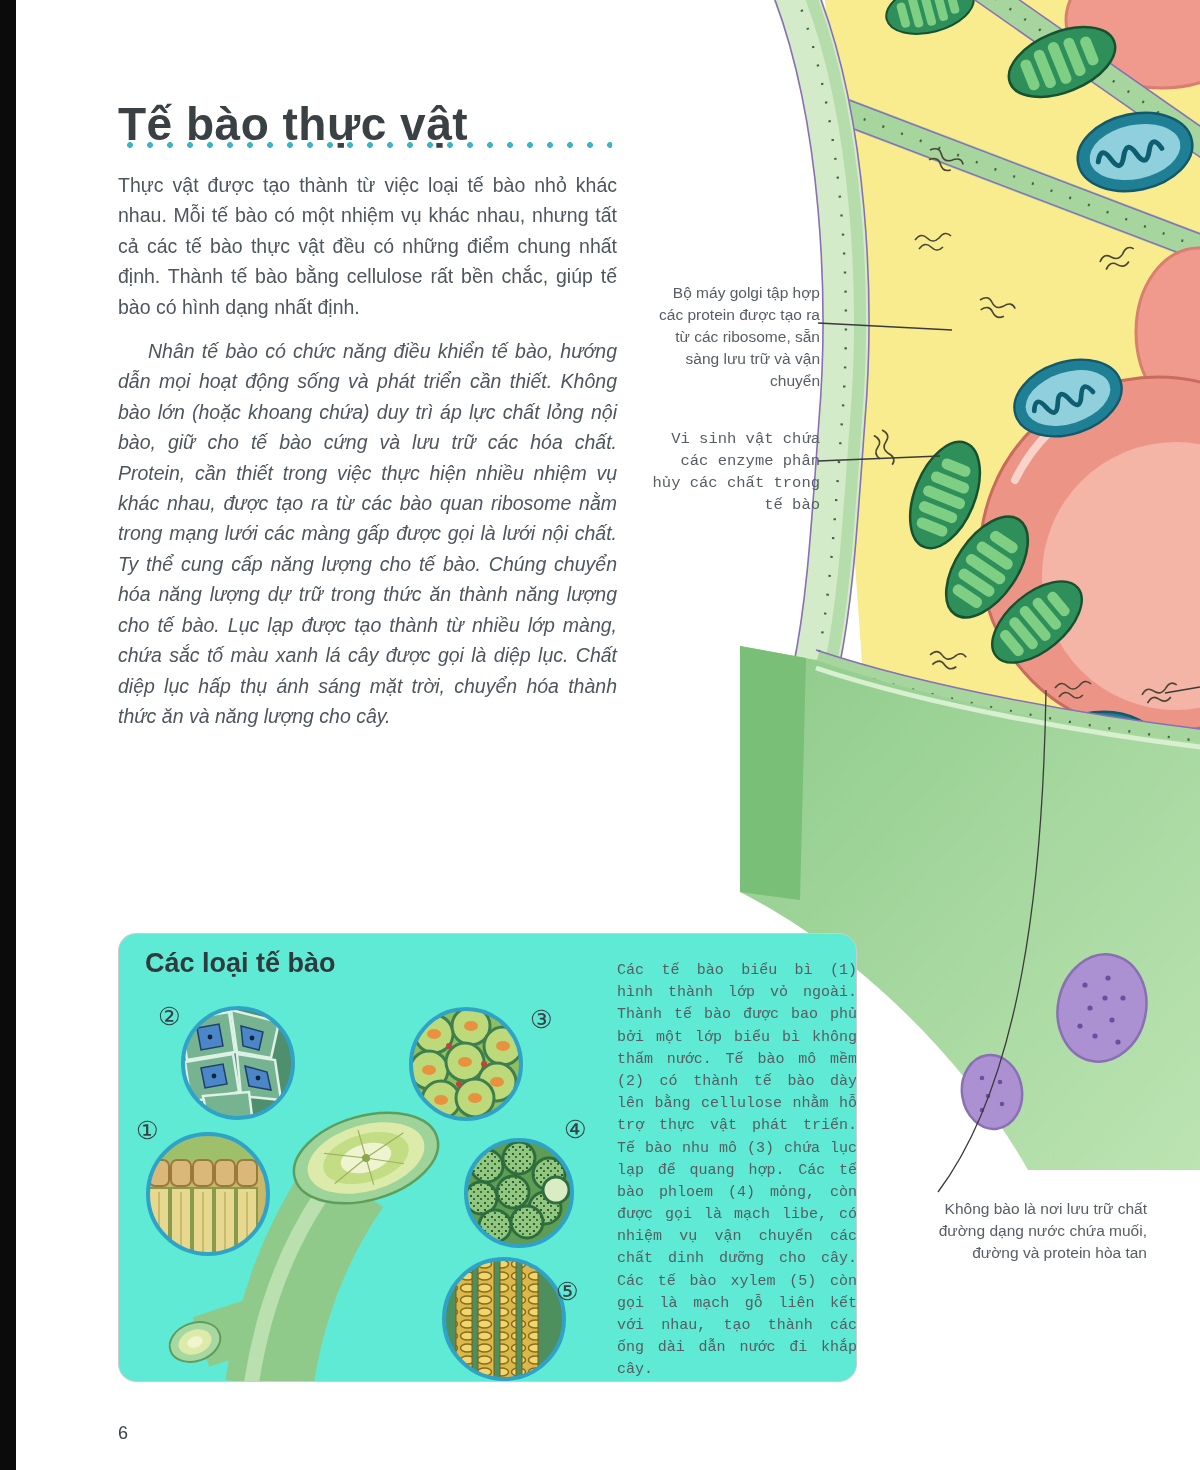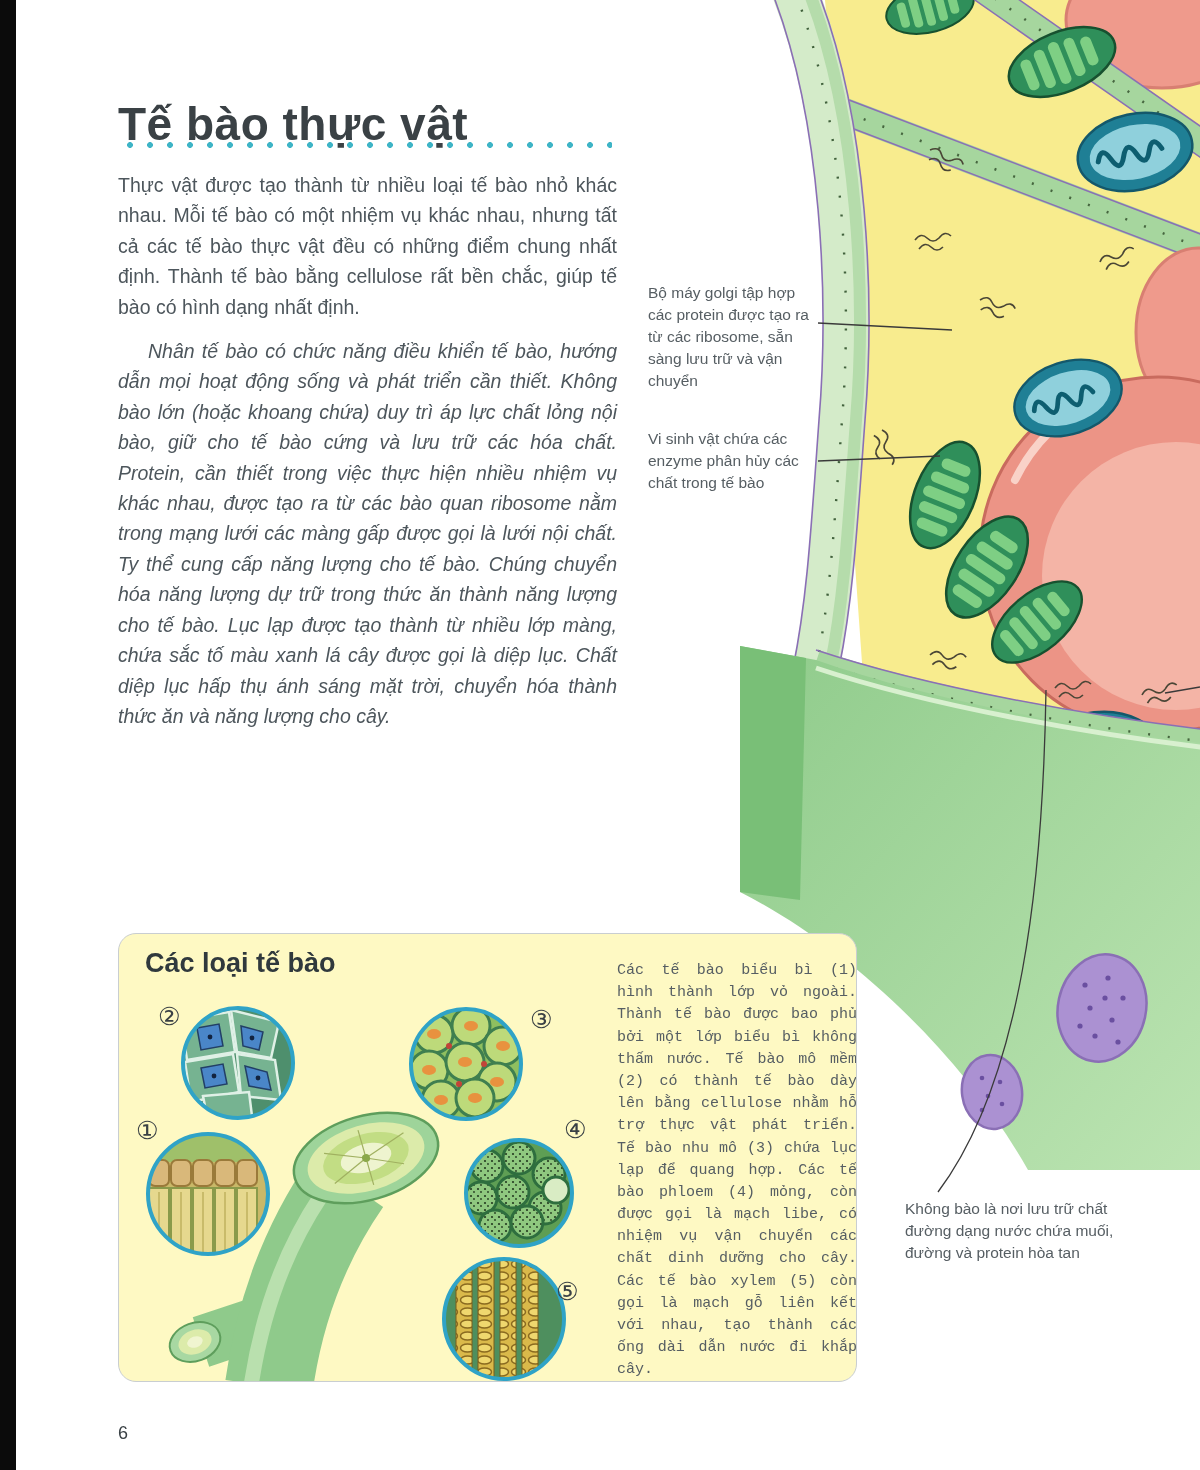--- a/index.html
+++ b/index.html
@@ -21,32 +21,32 @@
     background-size:20px 8px;background-repeat:repeat-x;
   }
   .body-col{
     position:absolute;left:118px;top:170px;width:499px;
     font-size:19.5px;line-height:1.56;color:#4d565c;text-align:justify;
   }
   .body-col p{margin:0 0 14px 0;}
   .body-col p.indent{text-indent:30px;margin-top:12px;font-style:italic;}
 
   .diagram-label{
-    position:absolute;font-size:15.5px;line-height:1.42;color:#565e63;
+    position:absolute;font-size:15.5px;line-height:1.42;color:#565e63;text-align:right;
   }
   .label-golgi{left:648px;top:282px;width:172px;}
-  .label-enzyme{left:648px;top:428px;width:172px;}
+  .label-enzyme{left:648px;top:428px;width:172px;font-family:Liberation Mono, monospace;}
   .label-vacuole{left:905px;top:1198px;width:242px;}
 
   .cell-illustration{position:absolute;left:630px;top:0;width:570px;height:1170px;}
   .leader-overlay{position:absolute;left:0;top:0;width:1200px;height:1470px;pointer-events:none;}
 
   .types-box{
     position:absolute;left:118px;top:933px;width:737px;height:447px;
-    border:1.5px solid #c9ced1;border-radius:18px;background:#fef9c3;overflow:hidden;
+    border:1.5px solid #c9ced1;border-radius:18px;background:#5eead4;overflow:hidden;
   }
   .types-box-title{
     position:absolute;left:26px;top:14px;font-size:27px;font-weight:bold;color:#30393d;
   }
   .types-box-text{
     position:absolute;left:498px;top:26px;width:240px;
     font-size:15px;line-height:1.48;color:#565e63;text-align:justify;font-family:Liberation Mono, monospace;
   }
   .box-svg{position:absolute;left:0;top:0;width:737px;height:447px;}
 
@@ -198,21 +198,21 @@
     <path d="M818,323 L952,330" stroke="#3a3a3a" stroke-width="1.3" fill="none"></path>
     <path d="M818,461 L940,456" stroke="#3a3a3a" stroke-width="1.3" fill="none"></path>
     <path d="M1046,690 C1043,880 1022,1080 938,1192" stroke="#3a3a3a" stroke-width="1.3" fill="none"></path>
     <path d="M1165,693 L1200,687" stroke="#3a3a3a" stroke-width="1.3" fill="none"></path>
   </svg>
 
   <h1 class="title">Tế bào thực vật</h1>
   <div class="dotted-rule"></div>
 
   <div class="body-col">
-    <p>Thực vật được tạo thành từ nhiều loại tế bào nhỏ khác nhau. Mỗi tế bào có một nhiệm vụ khác nhau, nhưng tất cả các tế bào thực vật đều có những điểm chung nhất định. Thành tế bào bằng cellulose rất bền chắc, giúp tế bào có hình dạng nhất định.</p>
+    <p>Thực vật được tạo thành từ việc loại tế bào nhỏ khác nhau. Mỗi tế bào có một nhiệm vụ khác nhau, nhưng tất cả các tế bào thực vật đều có những điểm chung nhất định. Thành tế bào bằng cellulose rất bền chắc, giúp tế bào có hình dạng nhất định.</p>
     <p class="indent">Nhân tế bào có chức năng điều khiển tế bào, hướng dẫn mọi hoạt động sống và phát triển cần thiết. Không bào lớn (hoặc khoang chứa) duy trì áp lực chất lỏng nội bào, giữ cho tế bào cứng và lưu trữ các hóa chất. Protein, cần thiết trong việc thực hiện nhiều nhiệm vụ khác nhau, được tạo ra từ các bào quan ribosome nằm trong mạng lưới các màng gấp được gọi là lưới nội chất. Ty thể cung cấp năng lượng cho tế bào. Chúng chuyển hóa năng lượng dự trữ trong thức ăn thành năng lượng cho tế bào. Lục lạp được tạo thành từ nhiều lớp màng, chứa sắc tố màu xanh lá cây được gọi là diệp lục. Chất diệp lục hấp thụ ánh sáng mặt trời, chuyển hóa thành thức ăn và năng lượng cho cây.</p>
   </div>
 
   <div class="diagram-label label-golgi">Bộ máy golgi tập hợp các protein được tạo ra từ các ribosome, sẵn sàng lưu trữ và vận chuyển</div>
   <div class="diagram-label label-enzyme">Vi sinh vật chứa các enzyme phân hủy các chất trong tế bào</div>
   <div class="diagram-label label-vacuole">Không bào là nơi lưu trữ chất đường dạng nước chứa muối, đường và protein hòa tan</div>
 
   <div class="types-box">
     <svg class="box-svg" viewBox="0 0 737 447" aria-hidden="true">
       <defs>

